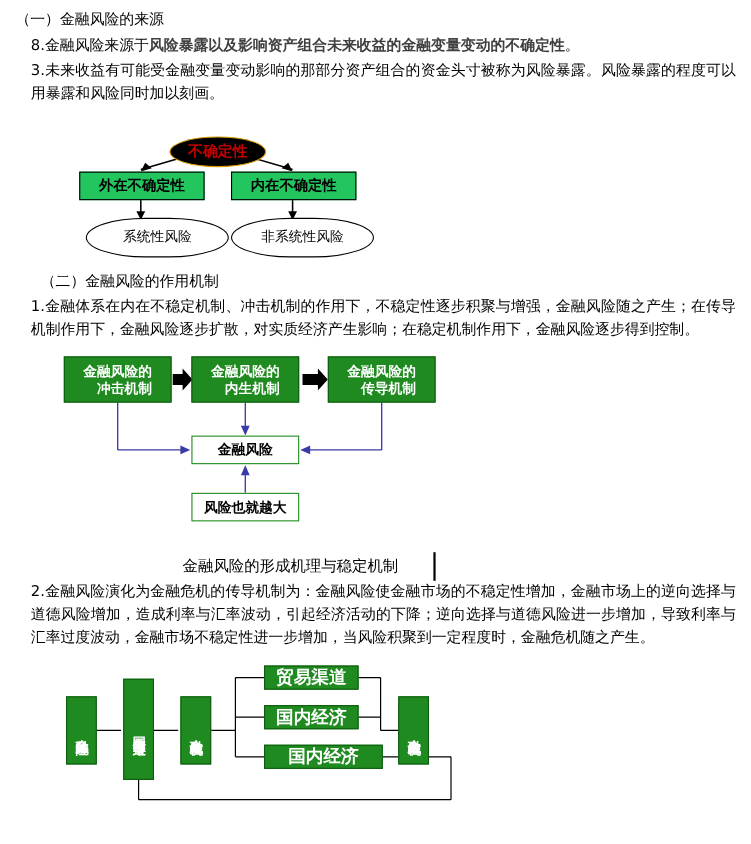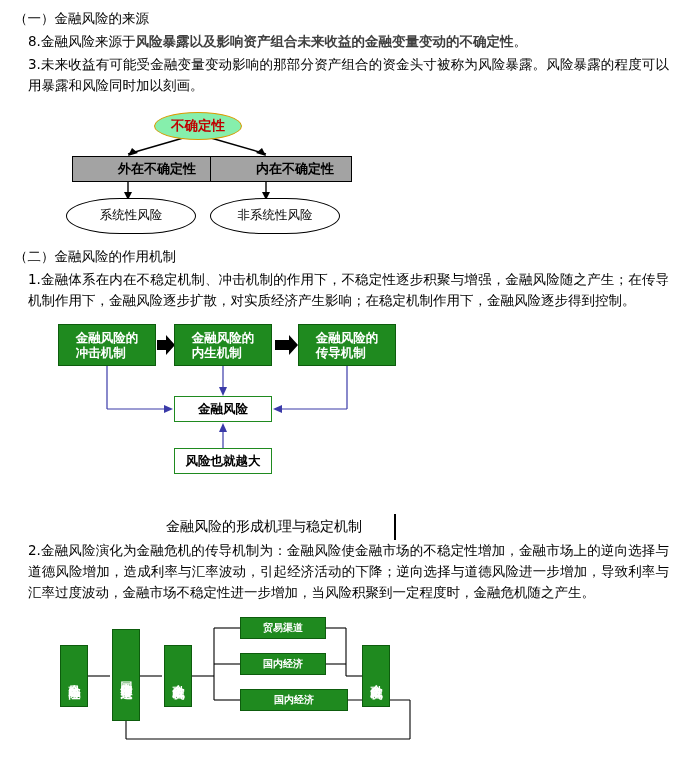--- a/index.html
+++ b/index.html
@@ -30,70 +30,69 @@
   .red-bold { color: #404040; font-weight: bold; }
 
   
   .diagram1 {
     position: relative;
     height: 128px;
     margin-top: 12px;
   }
   .oval {
     position: absolute;
-    left: 140px; top: 4px;
+    left: 140px; top: 16px;
     width: 86px; height: 26px;
     border: 1.6px solid #d99a00;
     border-radius: 50%;
-    background: #86efac;
+    background: #000000;
     color: #c00000;
     font-weight: bold;
     font-size: 13.5px;
     display: flex; align-items: center; justify-content: center;
   }
   .boxplain {
     position: absolute;
     border: 1.4px solid #000;
-    background: #a3a3a3;
+    background: #22c55e;
     font-weight: bold;
     font-size: 13px;
     display: flex; align-items: center; justify-content: center;
     height: 24px;
-    padding-left: 28px;
   }
   #ext-box { left: 58px; top: 48px; width: 112px; }
   #int-box { left: 196px; top: 48px; width: 112px; }
   .cloud {
     position: absolute;
     width: 128px; height: 34px;
     border: 1.2px solid #000;
     border-radius: 50% 50% 50% 50% / 60% 60% 60% 60%;
     background: #fff;
     font-size: 12.5px;
     display: flex; align-items: center; justify-content: center;
   }
-  #cloud-left { left: 52px; top: 90px; }
+  #cloud-left { left: 64px; top: 90px; }
   #cloud-right { left: 196px; top: 90px; }
   .svg-abs { position: absolute; left: 0; top: 0; }
 
   
   .diagram2 {
     position: relative;
     height: 142px;
     margin-top: 14px;
   }
   .gbox {
     position: absolute;
     background: #1f8a1f;
     border: 1px solid #0d5c0d;
     color: #ffffff;
     font-weight: bold;
     font-size: 12.5px;
     line-height: 1.25;
-    text-align: left;
+    text-align: right;
     display: flex; align-items: center; justify-content: center;
     box-sizing: border-box;
   }
   .wbox {
     position: absolute;
     background: #ffffff;
     border: 1.2px solid #1f8a1f;
     color: #000000;
     font-weight: bold;
     font-size: 12.5px;
@@ -103,21 +102,21 @@
   }
   #g1 { left: 44px; top: 0px; width: 98px; height: 42px; }
   #g2 { left: 160px; top: 0px; width: 98px; height: 42px; }
   #g3 { left: 284px; top: 0px; width: 98px; height: 42px; }
   #w1 { left: 160px; top: 72px; width: 98px; height: 26px; }
   #w2 { left: 160px; top: 124px; width: 98px; height: 26px; }
 
   .caption {
     text-align: center;
     font-size: 14px;
-    margin-top: 52px;
+    margin-top: 40px;
     position: relative;
     width: 420px;
     margin-left: 40px;
   }
   .cursor-bar {
     position: absolute;
     left: 340px; top: -4px;
     width: 2px; height: 26px;
     background: #000;
   }
@@ -142,21 +141,21 @@
     text-orientation: upright;
     letter-spacing: 1px;
     line-height: 1.1;
   }
   .hbox {
     position: absolute;
     background: #1f8a1f;
     border: 1px solid #0d5c0d;
     color: #fff;
     font-weight: bold;
-    font-size: 10px;
+    font-size: 16px;
     text-align: center;
     display: flex; align-items: center; justify-content: center;
     box-sizing: border-box;
   }
   #v1 { left: 46px; top: 28px; width: 28px; height: 62px; }
   #v2 { left: 98px; top: 12px; width: 28px; height: 92px; }
   #v3 { left: 150px; top: 28px; width: 28px; height: 62px; }
   #v4 { left: 348px; top: 28px; width: 28px; height: 62px; }
   #h1 { left: 226px; top: 0px; width: 86px; height: 22px; }
   #h2 { left: 226px; top: 36px; width: 86px; height: 22px; }
@@ -185,21 +184,21 @@
       <line x1="252" y1="72" x2="252" y2="88" stroke="#000" stroke-width="1.4"></line>
       <polygon points="252,92 248,84 256,84" fill="#000"></polygon>
     </svg>
     <div class="oval">不确定性</div>
     <div class="boxplain" id="ext-box">外在不确定性</div>
     <div class="boxplain" id="int-box">内在不确定性</div>
     <div class="cloud" id="cloud-left">系统性风险</div>
     <div class="cloud" id="cloud-right">非系统性风险</div>
   </div>
 
-  <p class="para" style="margin-top:10px;">（二）金融风险的作用机制</p>
+  <p class="para" style="margin-top:10px;margin-left:23px;">（二）金融风险的作用机制</p>
 
   <p class="para indent1">1.金融体系在内在不稳定机制、冲击机制的作用下，不稳定性逐步积聚与增强，金融风险随之产生；在传导机制作用下，金融风险逐步扩散，对实质经济产生影响；在稳定机制作用下，金融风险逐步得到控制。</p>
 
   <div class="diagram2">
     <svg class="svg-abs" width="440" height="160">
 
       <polygon points="143,16 152,16 152,11 161,21 152,31 152,26 143,26" fill="#000"></polygon>
 
       <polygon points="261,16 275,16 275,11 284,21 275,31 275,26 261,26" fill="#000"></polygon>
 

